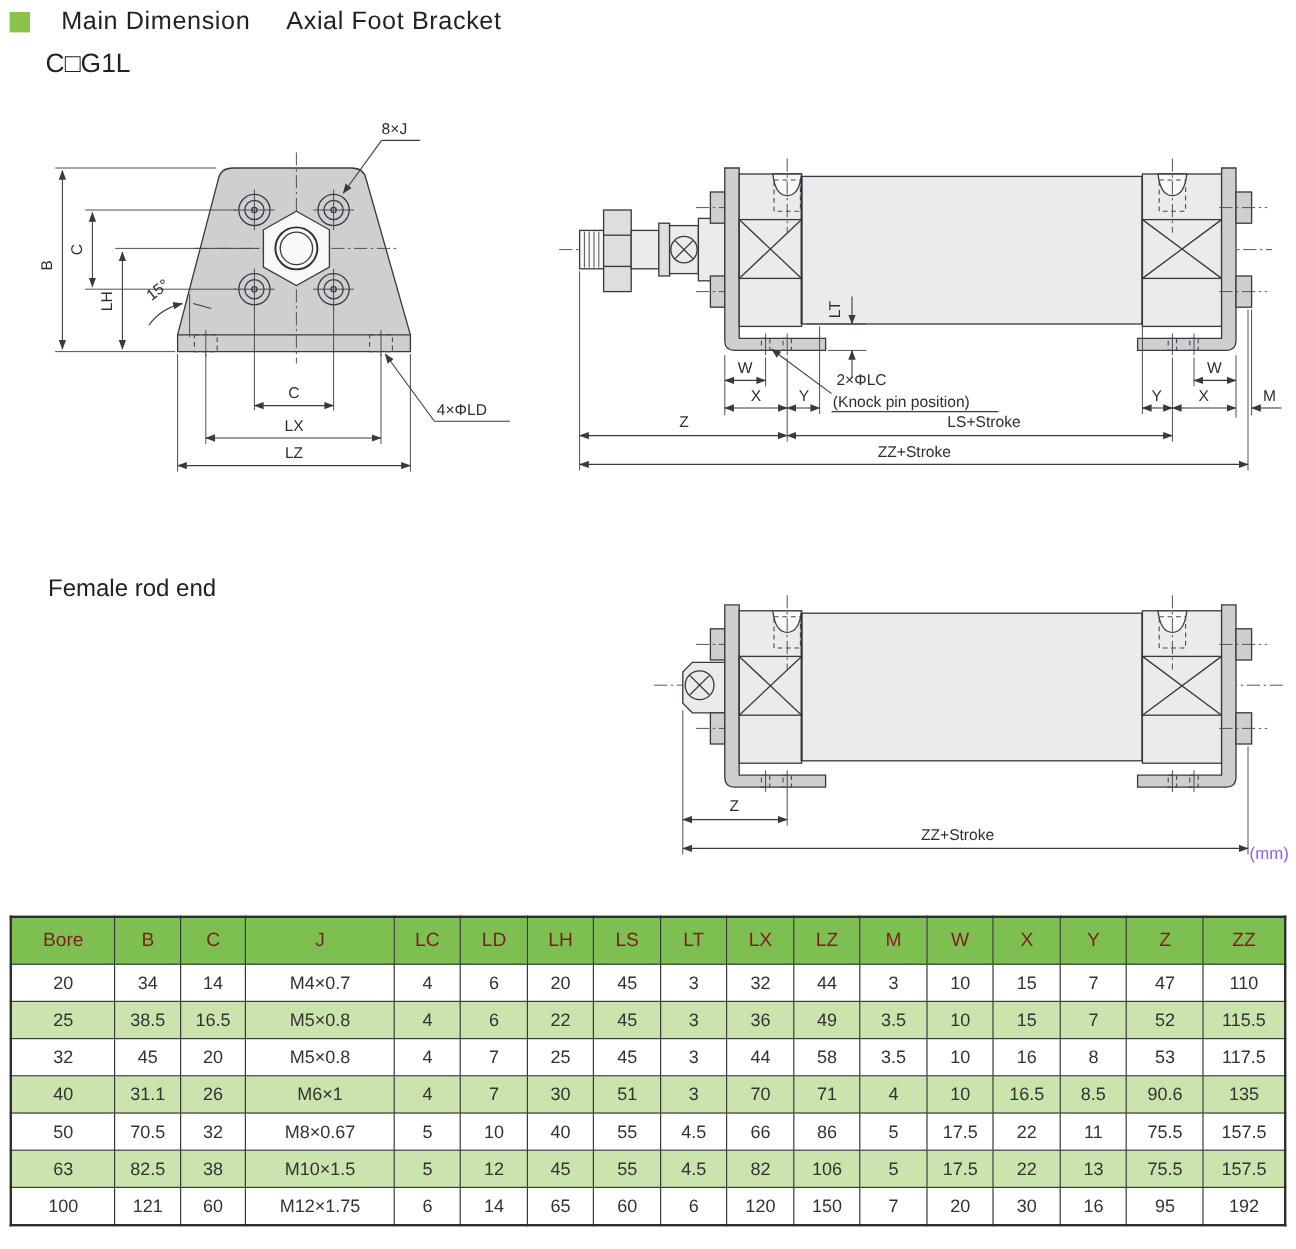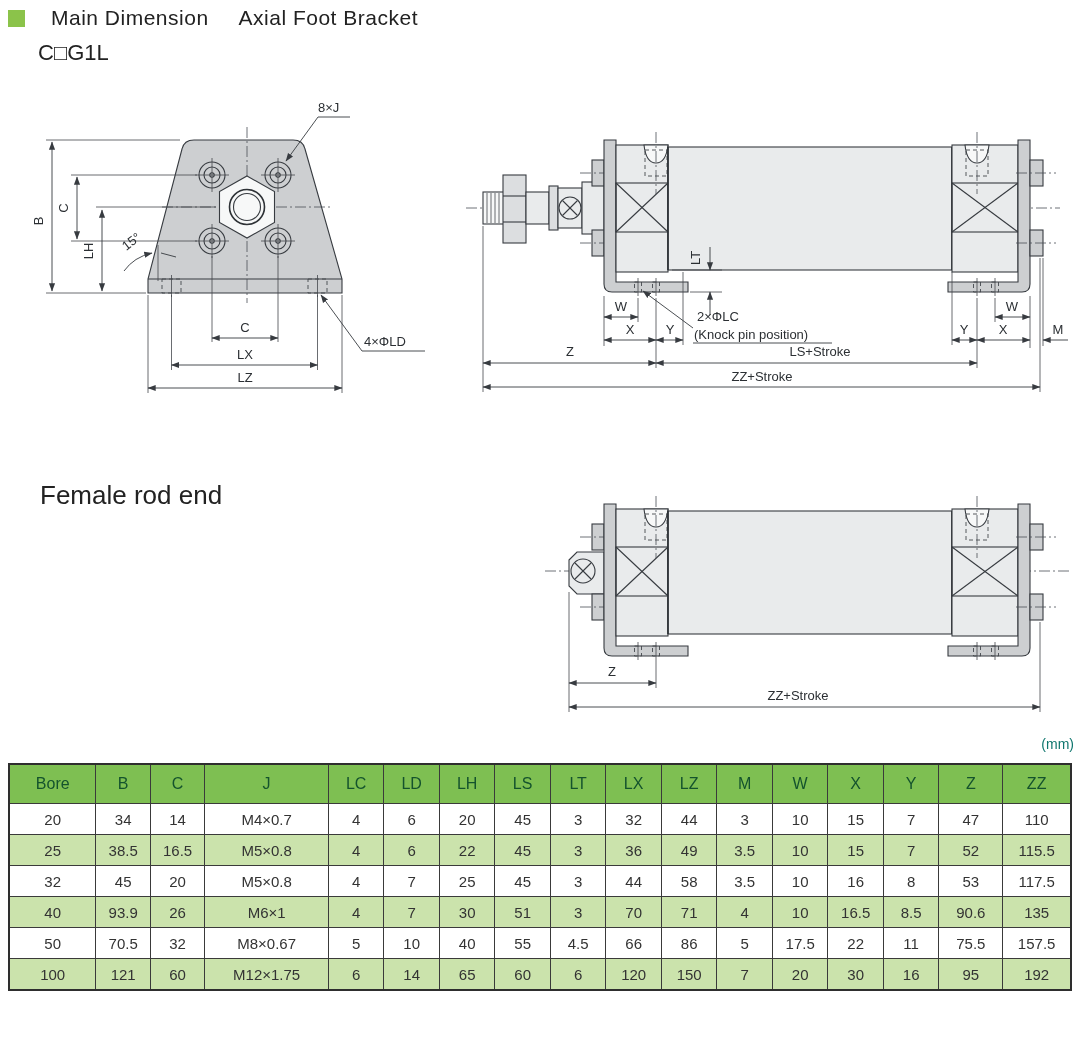--- a/index.html
+++ b/index.html
@@ -4,40 +4,40 @@
 <style>
   html,body{margin:0;padding:0;background:#fff;}
   #canvas{position:relative;width:1080px;height:1041px;background:#ffffff;
     font-family:"Liberation Sans", sans-serif;color:#2b2b2b;overflow:hidden;}
   
   .hdr{position:absolute;left:8px;top:6px;display:flex;align-items:center;gap:26px;}
   .bullet{width:17px;height:17px;display:inline-block;}
   .title{font-size:21px;letter-spacing:.5px;color:#222;}
   .title .gap{display:inline-block;width:30px;}
   .model{position:absolute;left:38px;top:40px;font-size:22px;color:#222;}
-  .femlbl{position:absolute;left:40px;top:480px;font-size:26px;color:#222;}
-  .units{position:absolute;right:6px;top:736px;font-size:14px;color:#0f766e;}
+  .femlbl{position:absolute;left:40px;top:480px;font-size:20px;color:#222;}
+  .units{position:absolute;right:6px;top:703px;font-size:14px;color:#8b5cf6;}
   
   svg{position:absolute;}
   .ln{stroke:#373b40;stroke-width:1.1;fill:none;}
   .lnb{stroke:#2e3236;stroke-width:1.6;fill:none;}
   .thin{stroke:#44484d;stroke-width:.8;fill:none;}
   .dash{stroke:#44484d;stroke-width:.9;fill:none;stroke-dasharray:4 3;}
   .cl{stroke:#4a4f55;stroke-width:.8;fill:none;stroke-dasharray:11 3 2 3;}
   .dim{stroke:#373b40;stroke-width:.9;fill:none;}
   .metal{fill:#cdcfd1;stroke:#373b40;stroke-width:1.1;}
   .metal2{fill:#dcdee0;stroke:#373b40;stroke-width:1.1;}
   .light{fill:#e9ebec;stroke:#373b40;stroke-width:1.1;}
   .white{fill:#f7f8f8;stroke:#373b40;stroke-width:1.1;}
   .dlbl{font-family:"Liberation Sans",sans-serif;font-size:13px;fill:#2b2f33;}
   
   #dim-table{position:absolute;left:8px;top:763px;width:1064px;border-collapse:collapse;
     table-layout:fixed;font-size:15px;color:#333;}
   #dim-table th{background:var(--hdr-bg);font-weight:normal;font-size:16px;height:36px;
-    border:1px solid #3a3a3a;color:#14532d;}
+    border:1px solid #3a3a3a;color:#7f1d1d;}
   #dim-table td{height:28px;text-align:center;border:1px solid #3a3a3a;}
   #dim-table{border:2px solid #2e2e2e;}
   #dim-table tbody tr:nth-child(even) td{background:var(--alt-bg);}
   #dim-table tbody tr:nth-child(odd) td{background:#ffffff;}
 </style>
 </head>
 <body>
 
 <div id="canvas">
 
@@ -409,21 +409,21 @@
           <td>58</td>
           <td>3.5</td>
           <td>10</td>
           <td>16</td>
           <td>8</td>
           <td>53</td>
           <td>117.5</td>
         </tr>
         <tr>
           <td>40</td>
-          <td>93.9</td>
+          <td>31.1</td>
           <td>26</td>
           <td>M6×1</td>
           <td>4</td>
           <td>7</td>
           <td>30</td>
           <td>51</td>
           <td>3</td>
           <td>70</td>
           <td>71</td>
           <td>4</td>
@@ -446,20 +446,39 @@
           <td>66</td>
           <td>86</td>
           <td>5</td>
           <td>17.5</td>
           <td>22</td>
           <td>11</td>
           <td>75.5</td>
           <td>157.5</td>
         </tr>
         <tr>
+          <td>63</td>
+          <td>82.5</td>
+          <td>38</td>
+          <td>M10×1.5</td>
+          <td>5</td>
+          <td>12</td>
+          <td>45</td>
+          <td>55</td>
+          <td>4.5</td>
+          <td>82</td>
+          <td>106</td>
+          <td>5</td>
+          <td>17.5</td>
+          <td>22</td>
+          <td>13</td>
+          <td>75.5</td>
+          <td>157.5</td>
+        </tr>
+        <tr>
           <td>100</td>
           <td>121</td>
           <td>60</td>
           <td>M12×1.75</td>
           <td>6</td>
           <td>14</td>
           <td>65</td>
           <td>60</td>
           <td>6</td>
           <td>120</td>

